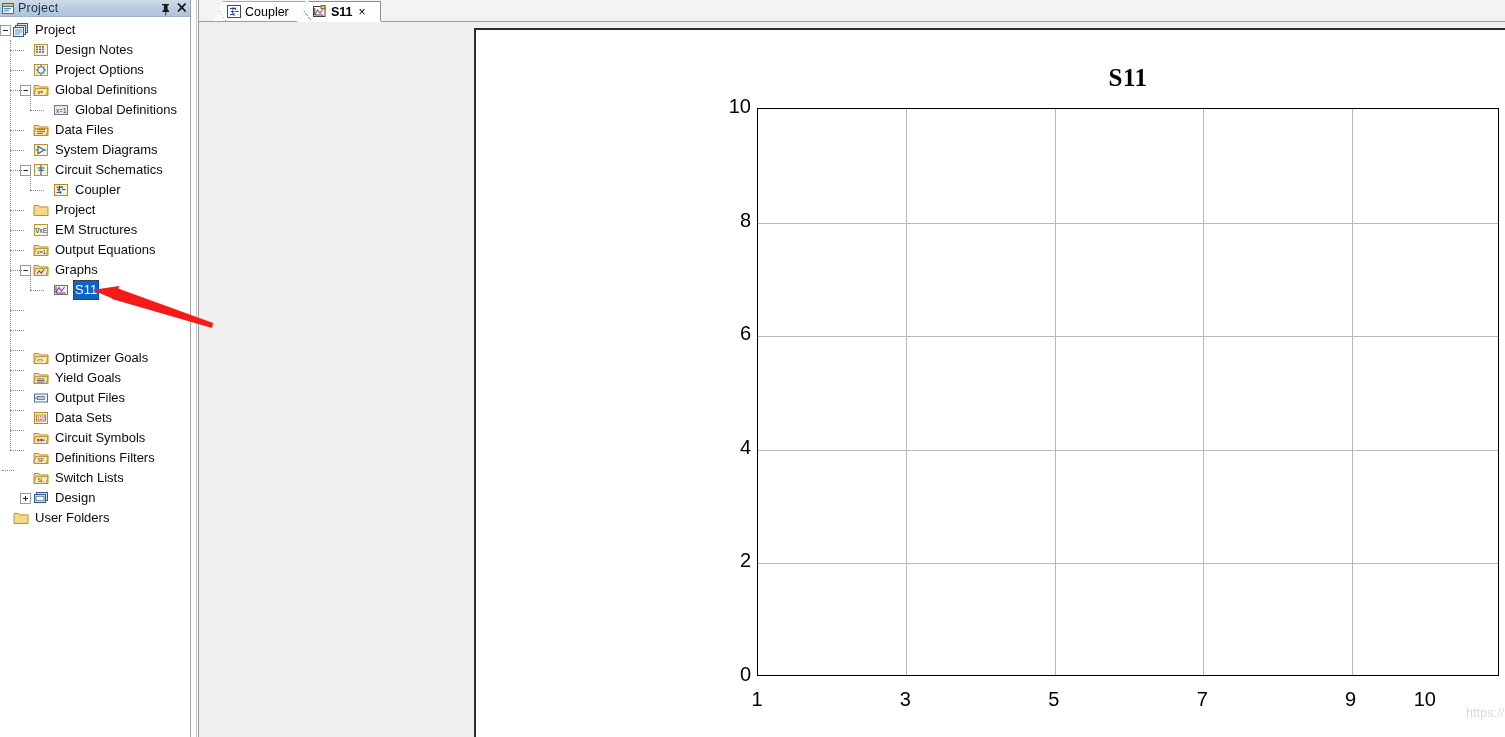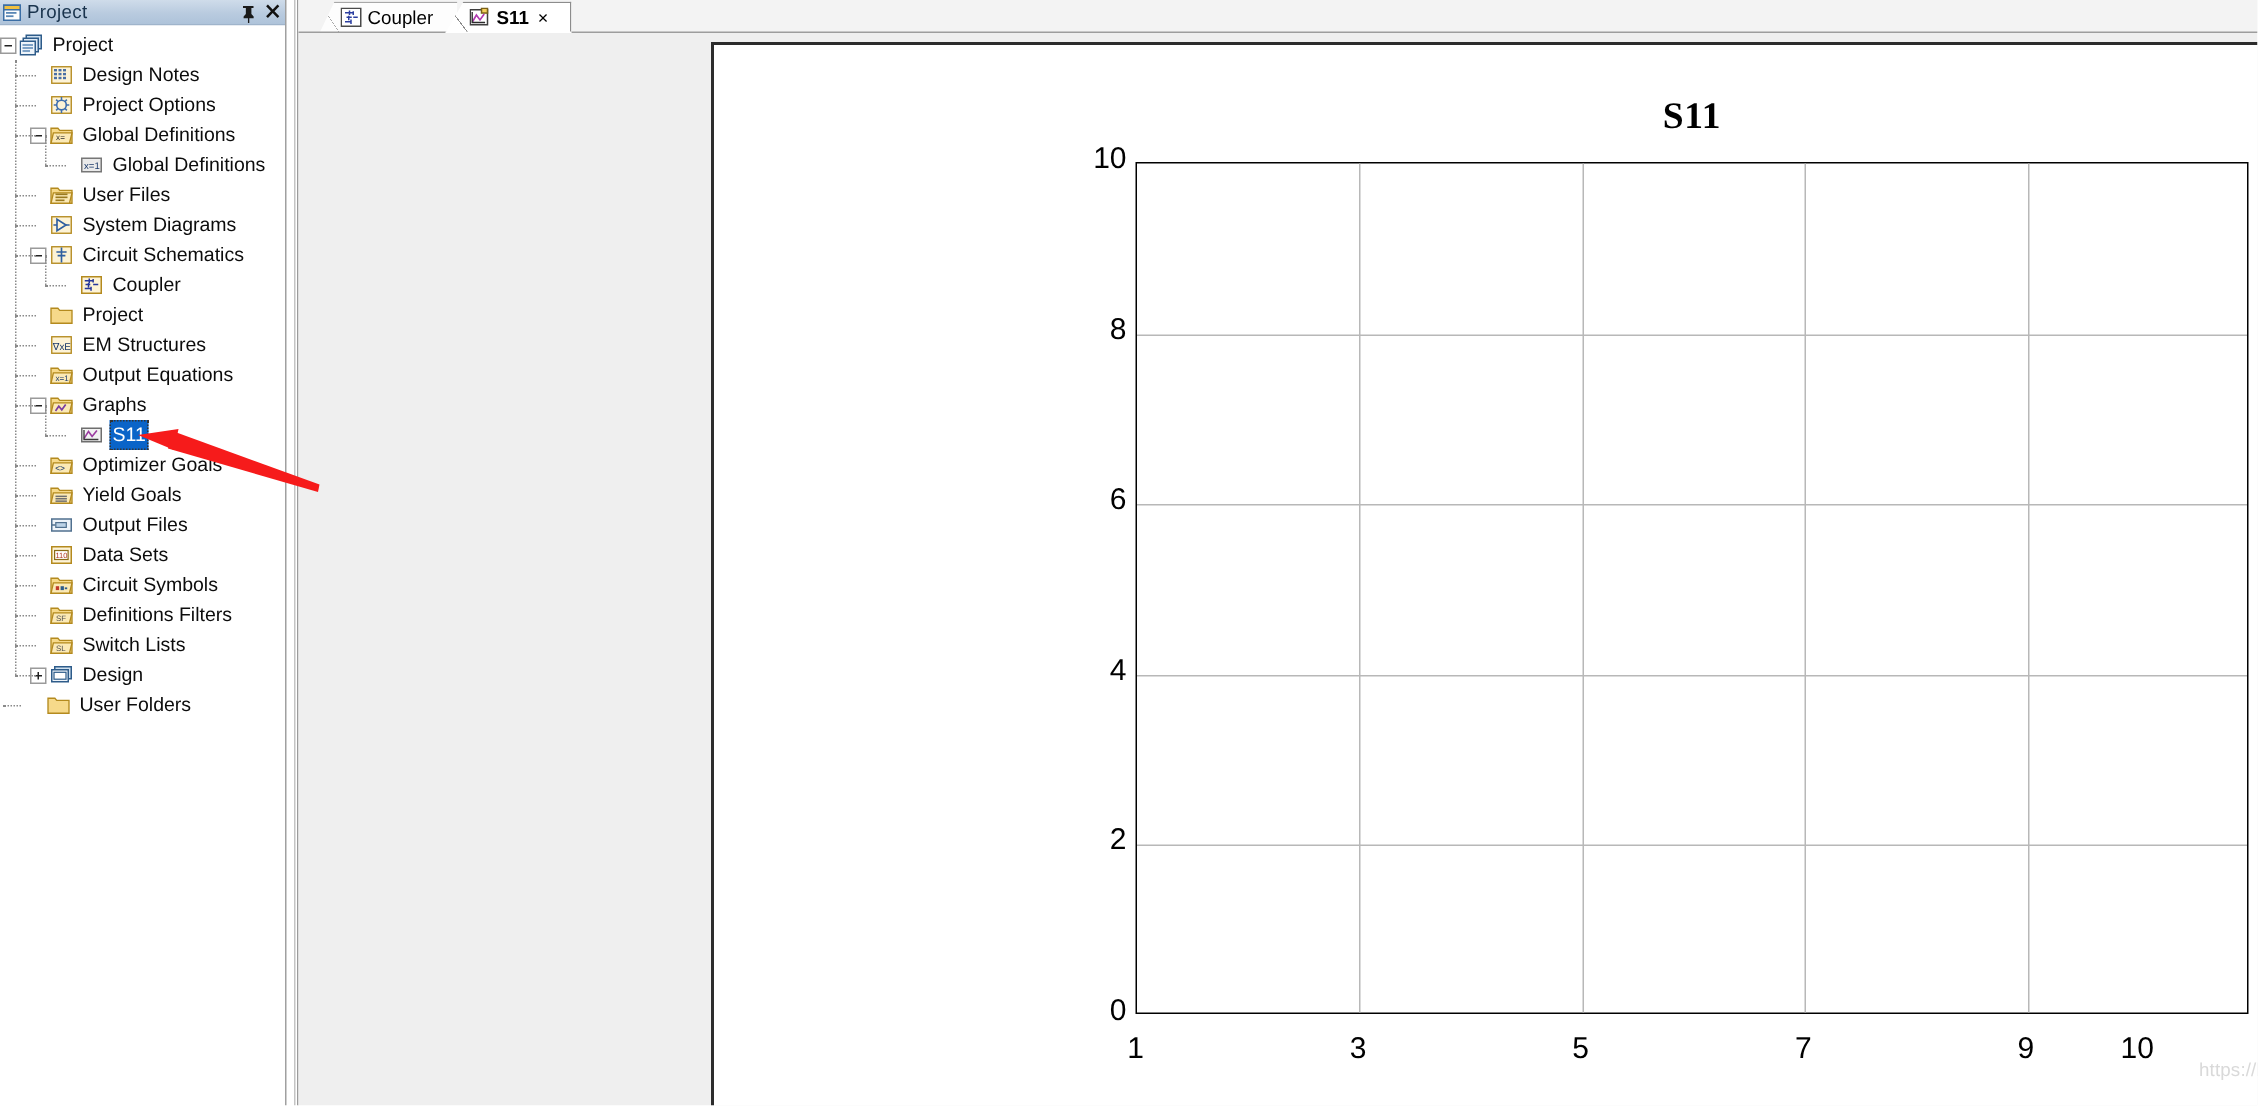--- a/index.html
+++ b/index.html
@@ -286,21 +286,21 @@
           <span class="spacer"></span>
           <span class="ico">
             <svg width="16" height="16" viewBox="0 0 16 16">
               <path d="M1 3.5h4.6l1.2 1.4H15v8.6H1z" fill="#f6d98a" stroke="#b48a1e" stroke-width="0.9"></path>
               <path d="M2.6 6.6H15l-1.7 6.9H1z" fill="#fbe9b5" stroke="#b48a1e" stroke-width="0.9"></path>
               <rect x="4" y="7" width="8" height="1.1" fill="#9a7a20"></rect>
               <rect x="4" y="9" width="8" height="1.1" fill="#9a7a20"></rect>
               <rect x="4" y="11" width="6" height="1.1" fill="#9a7a20"></rect>
             </svg>
           </span>
-          <span class="lbl">User Files</span>
+          <span class="lbl">Data Files</span>
         </div>
         <div class="node" style="padding-left: 20px;">
           <span class="spacer"></span>
           <span class="ico">
             <svg width="16" height="16" viewBox="0 0 16 16">
               <rect x="1.5" y="2.5" width="13" height="11" fill="#fdf3d6" stroke="#b48a1e" stroke-width="0.9"></rect>
               <path d="M5 4.2v7.6l6-3.8z" fill="none" stroke="#2f5fa0" stroke-width="1.1"></path>
               <path d="M2.6 8h2.4M11 8h2.4" stroke="#2f5fa0" stroke-width="1.1"></path>
             </svg>
           </span>
@@ -371,21 +371,21 @@
           <span class="spacer"></span>
           <span class="ico">
             <svg width="16" height="16" viewBox="0 0 16 16">
               <rect x="1.5" y="3.5" width="13" height="9" fill="#f2f2f2" stroke="#6e6e6e"></rect>
               <path d="M3 10.4L6 5.6 8.4 9 11.6 5" stroke="#9b3ca0" fill="none" stroke-width="1.1"></path>
               <path d="M3 4.6v6.4h9.6" stroke="#3a3a3a" fill="none" stroke-width="0.9"></path>
             </svg>
           </span>
           <span class="lbl">S11</span>
         </div>
-        <div class="node" style="padding-left: 20px;">
+        <div class="node" style="padding-left: 20px; margin-top: 48px;">
           <span class="spacer"></span>
           <span class="ico">
             <svg width="16" height="16" viewBox="0 0 16 16">
               <path d="M1 3.5h4.6l1.2 1.4H15v8.6H1z" fill="#f6d98a" stroke="#b48a1e" stroke-width="0.9"></path>
               <path d="M2.6 6.6H15l-1.7 6.9H1z" fill="#fbe9b5" stroke="#b48a1e" stroke-width="0.9"></path>
               <text x="3.8" y="12" font-size="5.6" font-family="Liberation Sans, sans-serif" fill="#1b3a6b">&lt;&gt;</text>
             </svg>
           </span>
           <span class="lbl">Optimizer Goals</span>
         </div>
@@ -467,21 +467,21 @@
           <span class="expander plus"></span>
           <span class="ico">
             <svg width="16" height="16" viewBox="0 0 16 16">
               <rect x="3.5" y="2.5" width="11" height="8" fill="#cfe0ef" stroke="#2e5c8a"></rect>
               <rect x="1.5" y="4.5" width="11" height="8" fill="#eef4fa" stroke="#2e5c8a"></rect>
               <rect x="3" y="6.2" width="8" height="4.6" fill="#fff" stroke="#2e5c8a" stroke-width="0.8"></rect>
             </svg>
           </span>
           <span class="lbl">Design</span>
         </div>
-        <div class="node" style="padding-left: 18px;">
+        <div class="node" style="padding-left: 0px;">
           <span class="spacer"></span>
           <span class="ico">
             <svg width="16" height="16" viewBox="0 0 16 16">
               <path d="M1 3.5h4.6l1.2 1.4H15v8.6H1z" fill="#f6d98a" stroke="#b48a1e" stroke-width="0.9"></path>
             </svg>
           </span>
           <span class="lbl">User Folders</span>
         </div>
         <div class="dots" style="left: 10px; top: 23px; height: 410px;"></div>
         <div class="hdot" style="left: 10px; top: 33px; width: 14px;"></div>

